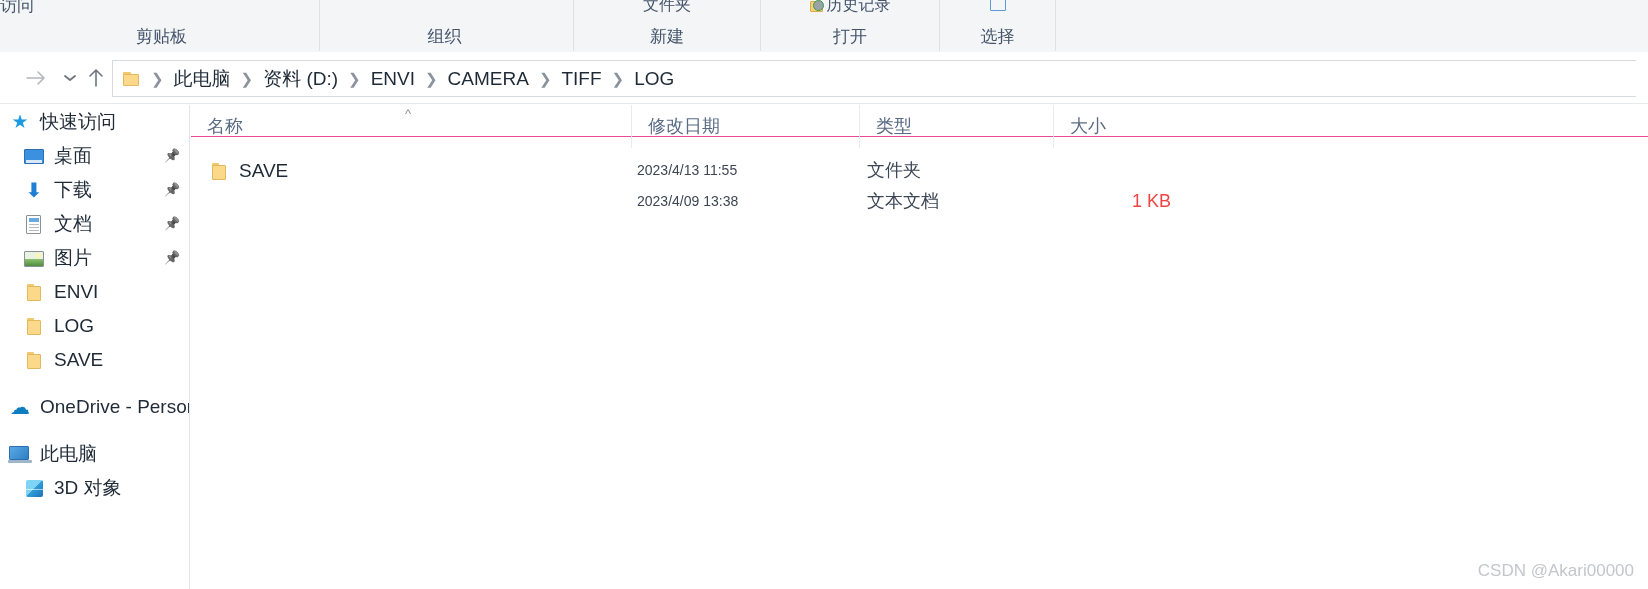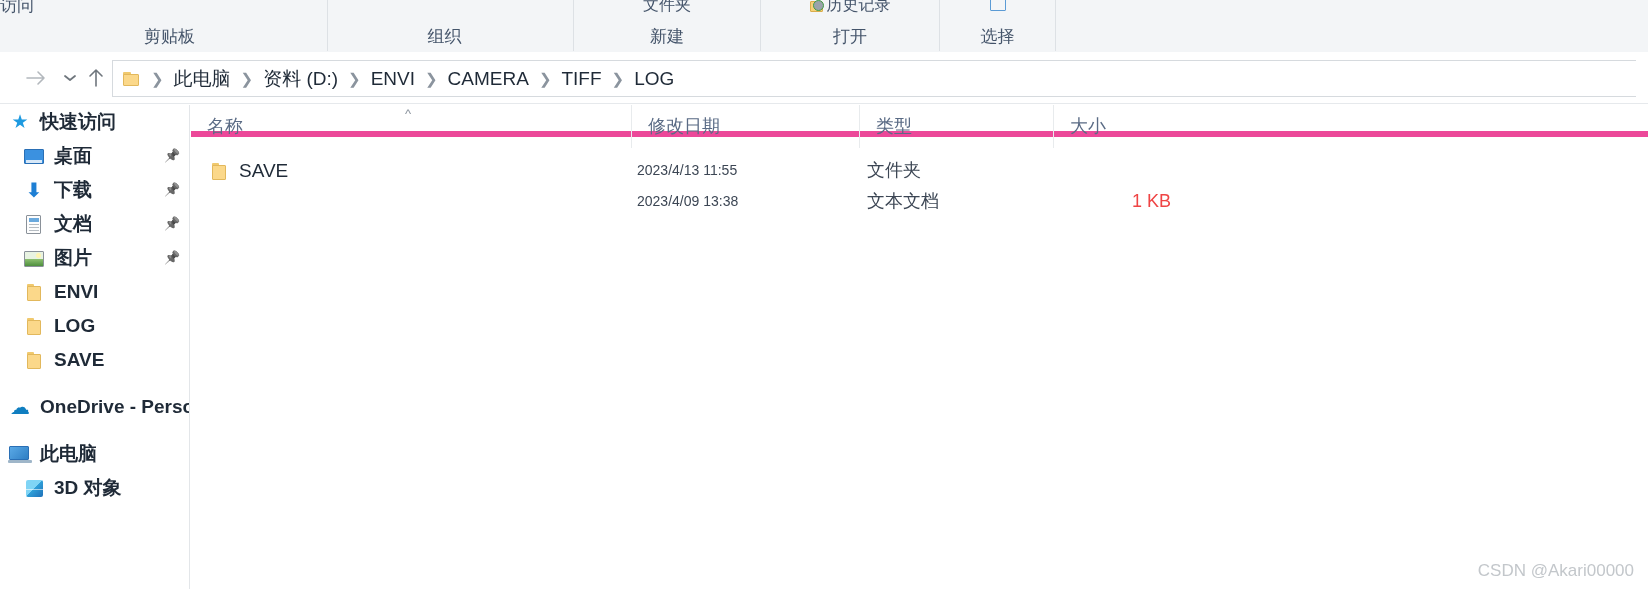--- a/index.html
+++ b/index.html
@@ -168,21 +168,20 @@
   .side-item .sicon {
     width: 24px; height: 22px;
     flex: 0 0 24px;
     position: relative;
     margin-right: 8px;
   }
   .side-item .slabel {
     font-size: 19px;
     color: #1f2a37;
     line-height: 22px;
-    font-weight: bold;
   }
   .side-item .pin {
     position: absolute;
     right: 8px; top: 9px;
     color: #9aa0a6;
     font-size: 15px;
     line-height: 16px;
     transform: rotate(40deg);
   }
   .lvl0 { padding-left: 8px; }
@@ -248,21 +247,21 @@
     border-radius:2px;
   }
   .ic-3d:after{content:""; position:absolute; left:0; top:50%; width:100%; height:1px; background:rgba(255,255,255,.6);}
 
   
   .colheader {
     position: absolute;
     left: 191px; top: 105px;
     width: 1457px; height: 32px;
     background: #ffffff;
-    border-bottom: 6px solid #ec4899;
+    border-bottom: 1px solid #ec4899;
     text-align: right;
   }
   .col {
     position: absolute;
     top: 0; height: 43px;
     border-left: 1px solid #e8ebed;
     display: flex;
     align-items: center;
   }
   .col .ctext {
@@ -339,21 +338,21 @@
     line-height: 20px;
     white-space: nowrap;
   }
 </style>
 </head>
 <body>
 
 <div class="ribbon">
   <span class="clip-topleft">访问</span>
   <div class="ribbon-groups" id="ribbon-groups">
-      <div class="rgroup" style="left: 12px; width: 316px;">
+      <div class="rgroup" style="left: 4px; width: 316px;">
         <div class="rglabel">剪贴板</div>
       </div>
       <div class="rgroup" style="left: 316px; width: 258px;">
         <div class="rglabel">组织</div>
       </div>
       <div class="rgroup" style="left: 574px; width: 187px;">
         <div class="rgicon"><span>文件夹</span></div>
         <div class="rglabel">新建</div>
       </div>
       <div class="rgroup" style="left: 761px; width: 179px;">

